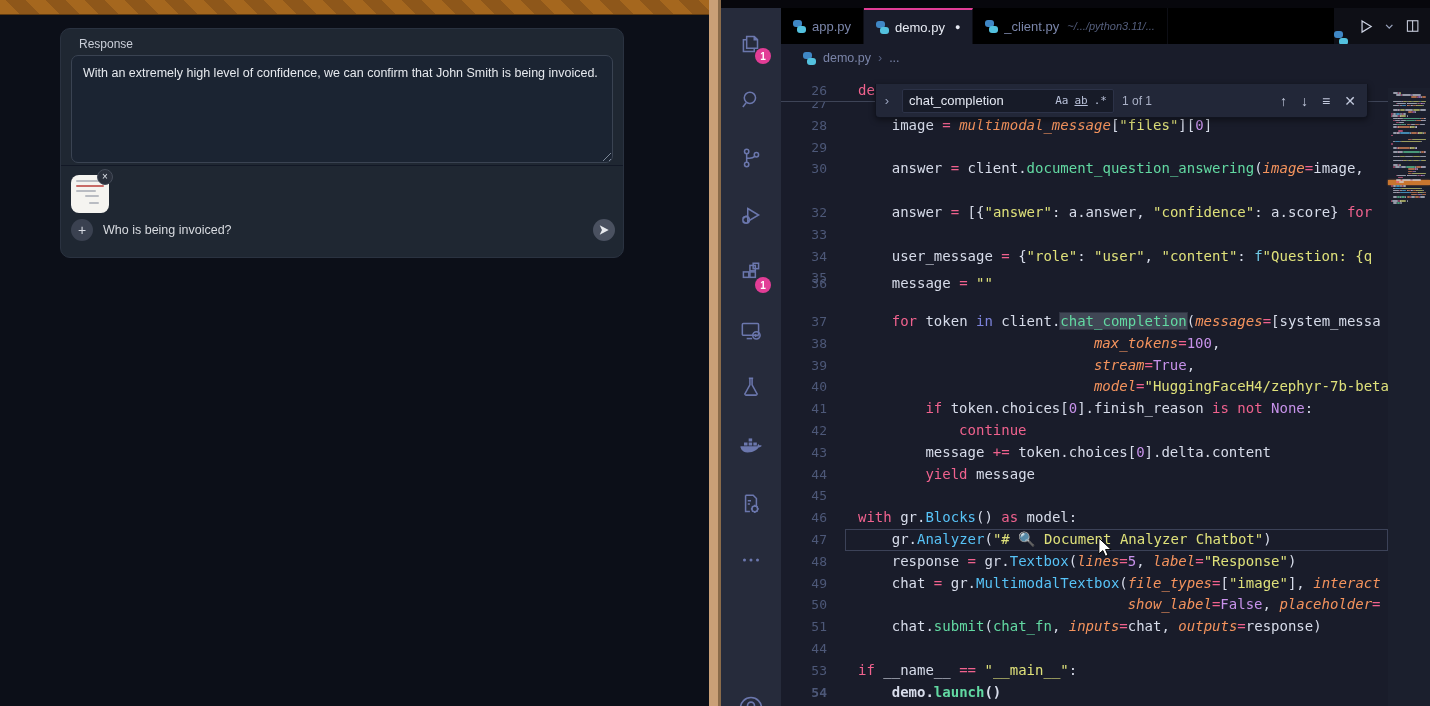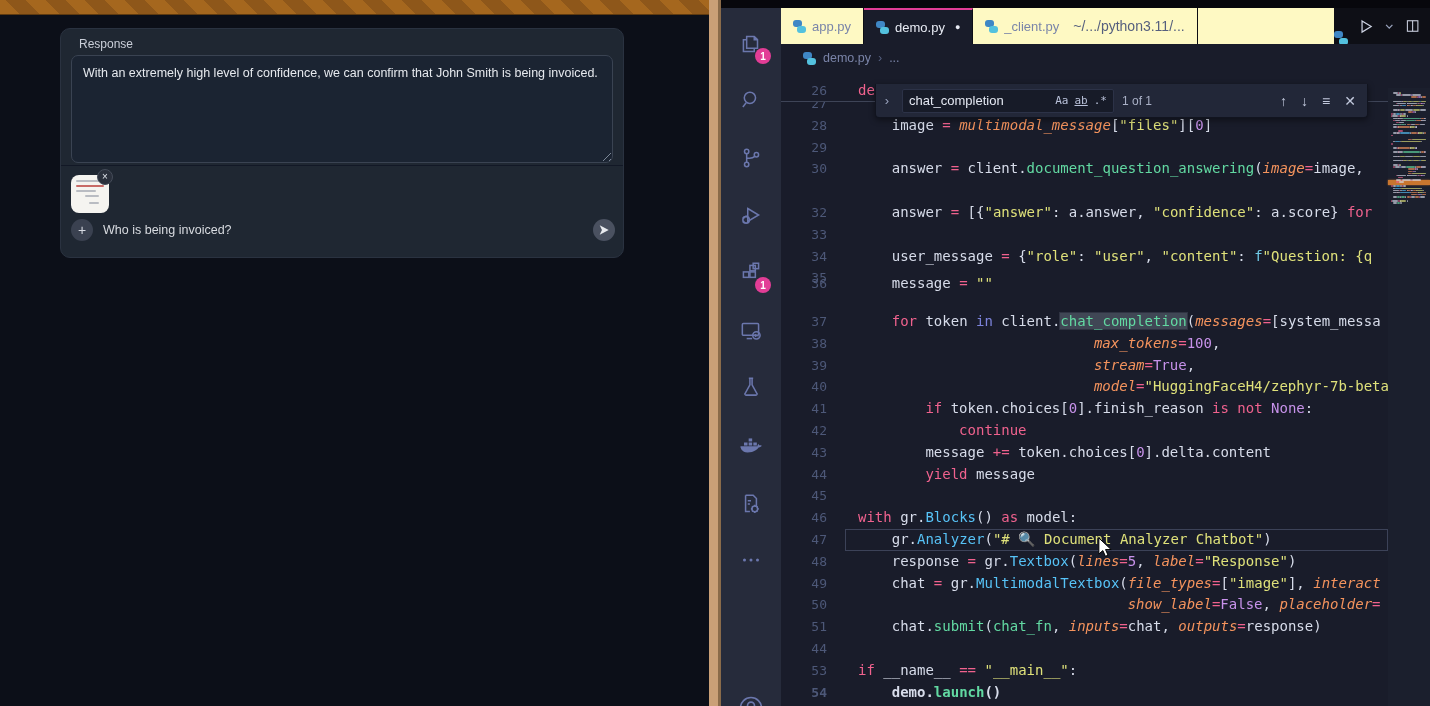--- a/index.html
+++ b/index.html
@@ -57,26 +57,26 @@
   
   #vscode { position:absolute; left:721px; top:0; width:709px; height:706px; background:#191c2a; }
   #title-strip { position:absolute; left:0; top:0; width:709px; height:8px; background:#07070c; }
   #activity-bar { position:absolute; left:0; top:8px; width:60px; height:698px; background:#262b3b; }
   .ab-item { position:absolute; left:0; width:60px; height:48px; display:flex; align-items:center; justify-content:center; cursor:pointer; }
   .ab-item svg { stroke:#6b77ad; fill:none; stroke-width:1.4; }
   .ab-badge { position:absolute; right:10px; bottom:4px; min-width:16px; height:16px; border-radius:8px;
     background:#e23d96; color:#fff; font-size:10px; font-weight:bold; display:flex; align-items:center; justify-content:center; padding:0 3px; }
   #main-area { position:absolute; left:60px; top:8px; width:649px; height:698px; }
   
-  #tab-bar { position:absolute; left:0; top:0; width:649px; height:36px; background:#fef9c3; display:flex; }
+  #tab-bar { position:absolute; left:0; top:0; width:649px; height:36px; background:#000000; display:flex; }
   .tab { position:relative; height:36px; display:flex; align-items:center; gap:6px; padding:0 12px;
     font-size:13px; color:#7a85a9; border-right:1px solid #0d0e15; cursor:pointer; white-space:nowrap; }
   .tab.active { background:#191c2a; color:#e8ebf4; border-top:2px solid #e23d96; }
   .tab .dot { color:#e8ebf4; font-size:9px; margin-left:4px; }
-  .tab .desc { font-size:14px; color:#555f7e; margin-left:8px; }
+  .tab .desc { font-size:11px; color:#555f7e; margin-left:2px;font-style:italic; }
   #tab-actions { position:absolute; right:0; top:0; height:36px; width:96px; background:#0e0f16;
     display:flex; align-items:center; justify-content:flex-end; gap:10px; padding-right:10px; }
   #tab-overflow-icon { position:absolute; left:-7px; top:12px; width:14px; height:14px; overflow:hidden; }
   
   #breadcrumb { position:absolute; left:0; top:36px; width:649px; height:28px; display:flex; align-items:center;
     gap:7px; padding-left:22px; font-size:12.5px; color:#7a84a8; background:#191c2a; }
   
   #editor { position:absolute; left:0; top:64px; width:649px; height:642px; background:#191c2a; overflow:hidden; }
   #sticky-row { position:absolute; left:0; top:8px; width:607px; height:21px; background:#191c2a; z-index:3; }
   #sticky-border { position:absolute; left:0; top:29px; width:607px; height:1px; background:#3e4457; z-index:3; }

